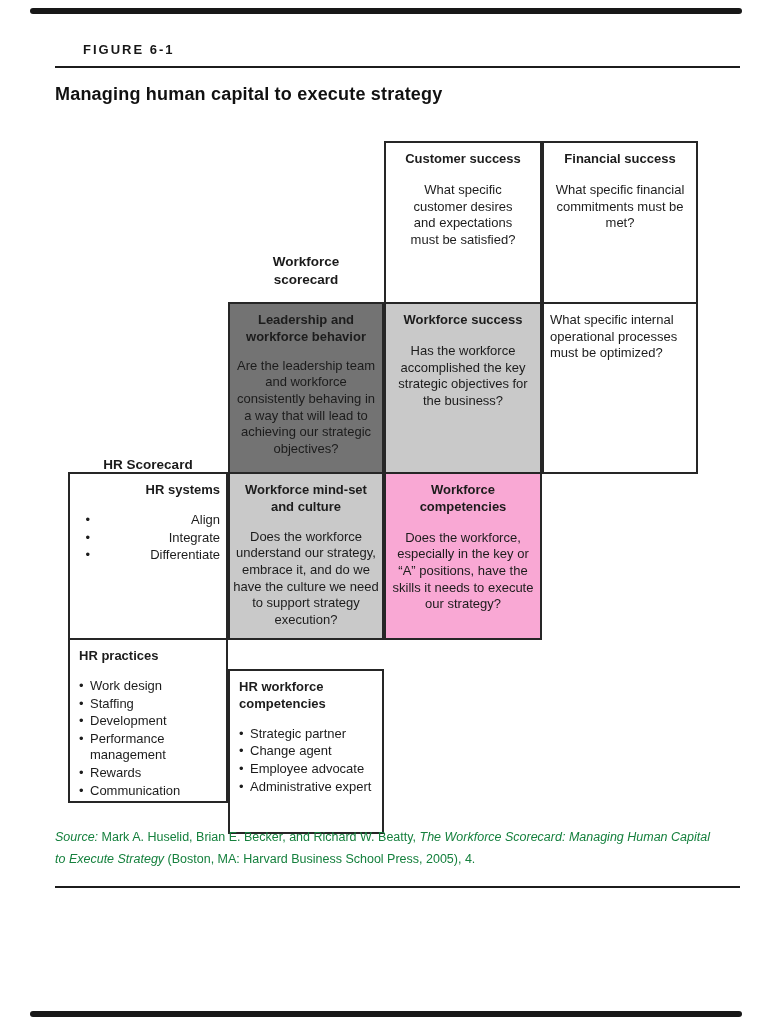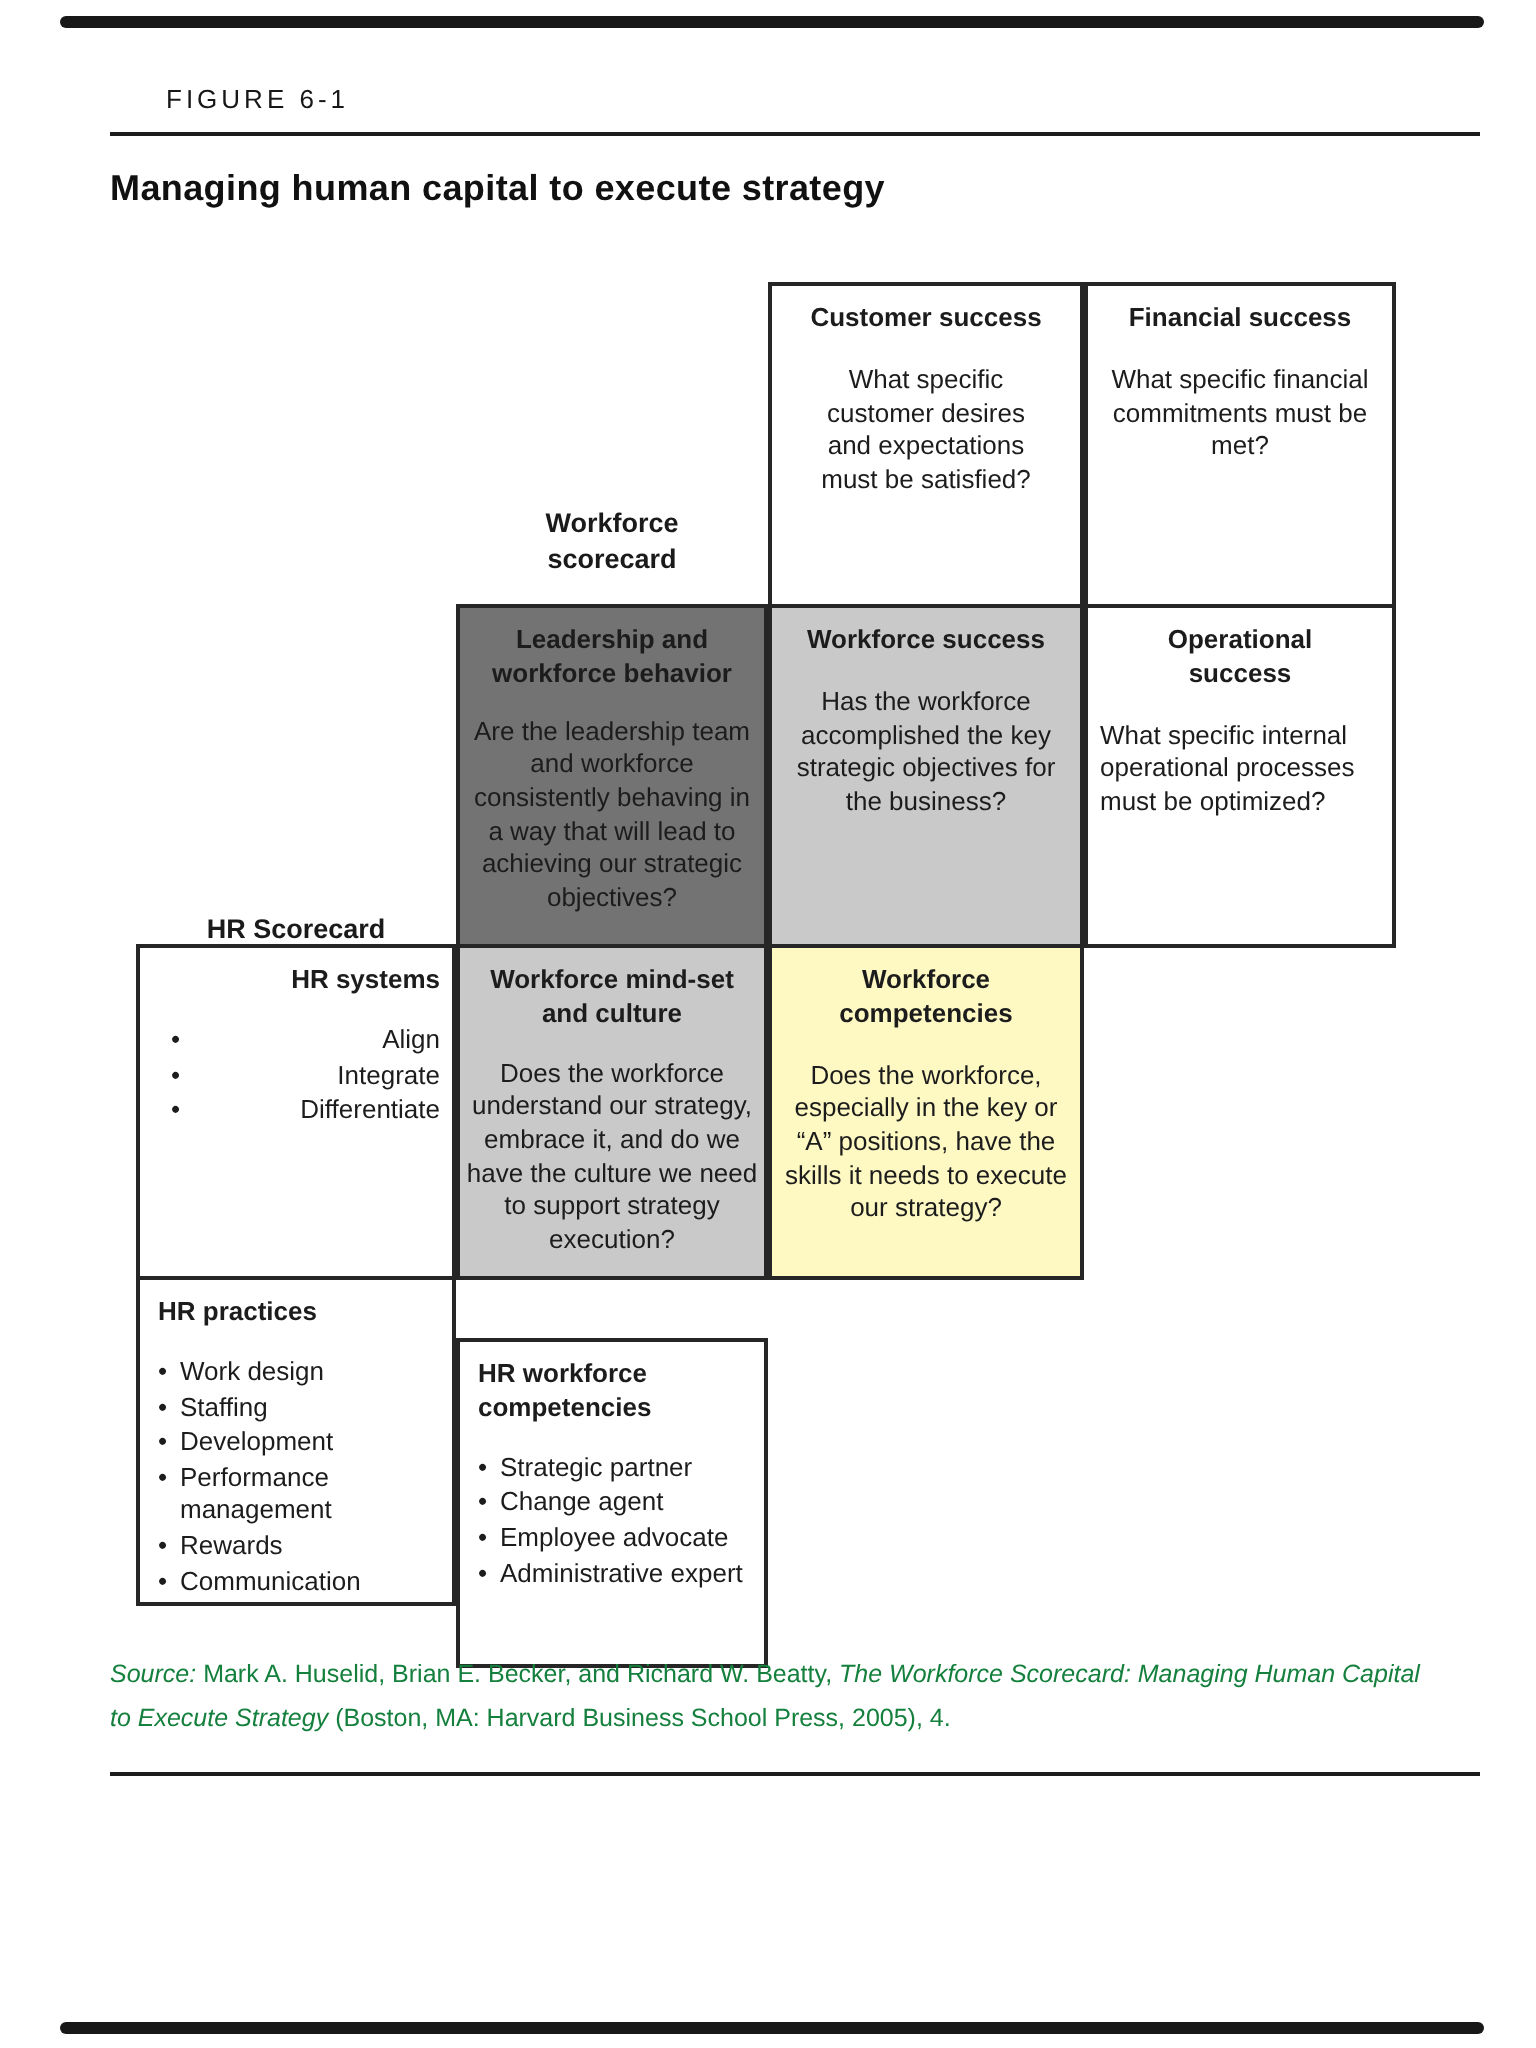--- a/index.html
+++ b/index.html
@@ -3,21 +3,21 @@
 <meta charset="utf-8">
 <style>
   html,body{margin:0;padding:0;background:#ffffff;}
   body{font-family:"Liberation Sans",sans-serif;color:#1a1a1a;}
   .page{position:relative;width:768px;height:1024px;background:#ffffff;overflow:hidden;}
 
   .edge-bar{position:absolute;left:30px;width:712px;height:6px;background:#181818;border-radius:3px;}
   .edge-bar.top{top:8px;}
   .edge-bar.bottom{top:1011px;}
 
-  .figure-label{position:absolute;left:55px;top:42px;font-size:13px;font-weight:normal;letter-spacing:2px;color:#171717;padding-left:28px;}
+  .figure-label{position:absolute;left:55px;top:42px;font-size:13px;font-weight:bold;letter-spacing:2px;color:#171717;padding-left:28px;}
   .rule{position:absolute;background:#1c1c1c;}
   .rule-top{left:55px;top:66px;width:685px;height:2px;}
   .rule-bottom{left:55px;top:886px;width:685px;height:2px;}
   .title{position:absolute;left:55px;top:84px;margin:0;font-size:18px;font-weight:bold;color:#111;letter-spacing:0.2px;}
 
   .grid-label{position:absolute;font-size:13.5px;font-weight:bold;text-align:center;line-height:1.3;color:#1a1a1a;}
   .lbl-workforce{left:228px;top:253px;width:156px;}
   .lbl-workforce .inner{max-width:100px;margin:0 auto;}
   .lbl-hr{left:68px;top:456px;width:160px;}
 
@@ -69,21 +69,20 @@
 
   <div class="cell gray centered" style="left: 228px; top: 302px; width: 156px; height: 172px; padding-left: 3px; padding-right: 3px; background: #737373; border-color: rgb(38, 38, 38);">
     <div class="cell-title" style="margin-bottom:12px;">Leadership and workforce behavior</div>
     <p class="cell-body">Are the leadership team and workforce consistently behaving in a way that will lead to achieving our strategic objectives?</p>
   </div>
   <div class="cell gray centered" style="left: 384px; top: 302px; width: 158px; height: 172px; background: rgb(201, 201, 201); border-color: rgb(38, 38, 38);">
     <div class="cell-title">Workforce success</div>
     <p class="cell-body body-mid">Has the workforce accomplished the key strategic objectives for the business?</p>
   </div>
   <div class="cell centered" style="left: 542px; top: 302px; width: 156px; height: 172px; border-color: rgb(38, 38, 38);">
-    <div class="cell-title tw-narrow">Operational success</div>
     <p class="cell-body body-left">What specific internal operational processes must be optimized?</p>
   </div>
 
   <div class="cell leftal" style="left: 68px; top: 472px; width: 160px; height: 168px; border-color: rgb(38, 38, 38); text-align: right;">
     <div class="cell-title">HR systems</div>
     <div class="cell-bullets">
         <div class="bullet-row">
           <span class="dot">•</span>
           <span class="bullet-text">Align</span>
         </div>
@@ -94,21 +93,21 @@
         <div class="bullet-row">
           <span class="dot">•</span>
           <span class="bullet-text">Differentiate</span>
         </div>
       </div>
   </div>
   <div class="cell gray centered" style="left: 228px; top: 472px; width: 156px; height: 168px; padding-left: 2px; padding-right: 2px; background: rgb(201, 201, 201); border-color: rgb(38, 38, 38);">
     <div class="cell-title" style="margin-bottom:13px;">Workforce mind-set and culture</div>
     <p class="cell-body">Does the workforce understand our strategy, embrace it, and do we have the culture we need to support strategy execution?</p>
   </div>
-  <div class="cell gray centered" style="left: 384px; top: 472px; width: 158px; height: 168px; background: #fef9c3; border-color: rgb(38, 38, 38);">
+  <div class="cell gray centered" style="left: 384px; top: 472px; width: 158px; height: 168px; background: #f9a8d4; border-color: rgb(38, 38, 38);">
     <div class="cell-title tw-mid">Workforce competencies</div>
     <p class="cell-body">Does the workforce, especially in the key or “A” positions, have the skills it needs to execute our strategy?</p>
   </div>
 
   <div class="cell leftal" style="left: 68px; top: 638px; width: 160px; height: 165px; border-color: rgb(38, 38, 38);">
     <div class="cell-title">HR practices</div>
     <div class="cell-bullets">
         <div class="bullet-row">
           <span class="dot">•</span>
           <span class="bullet-text">Work design</span>

